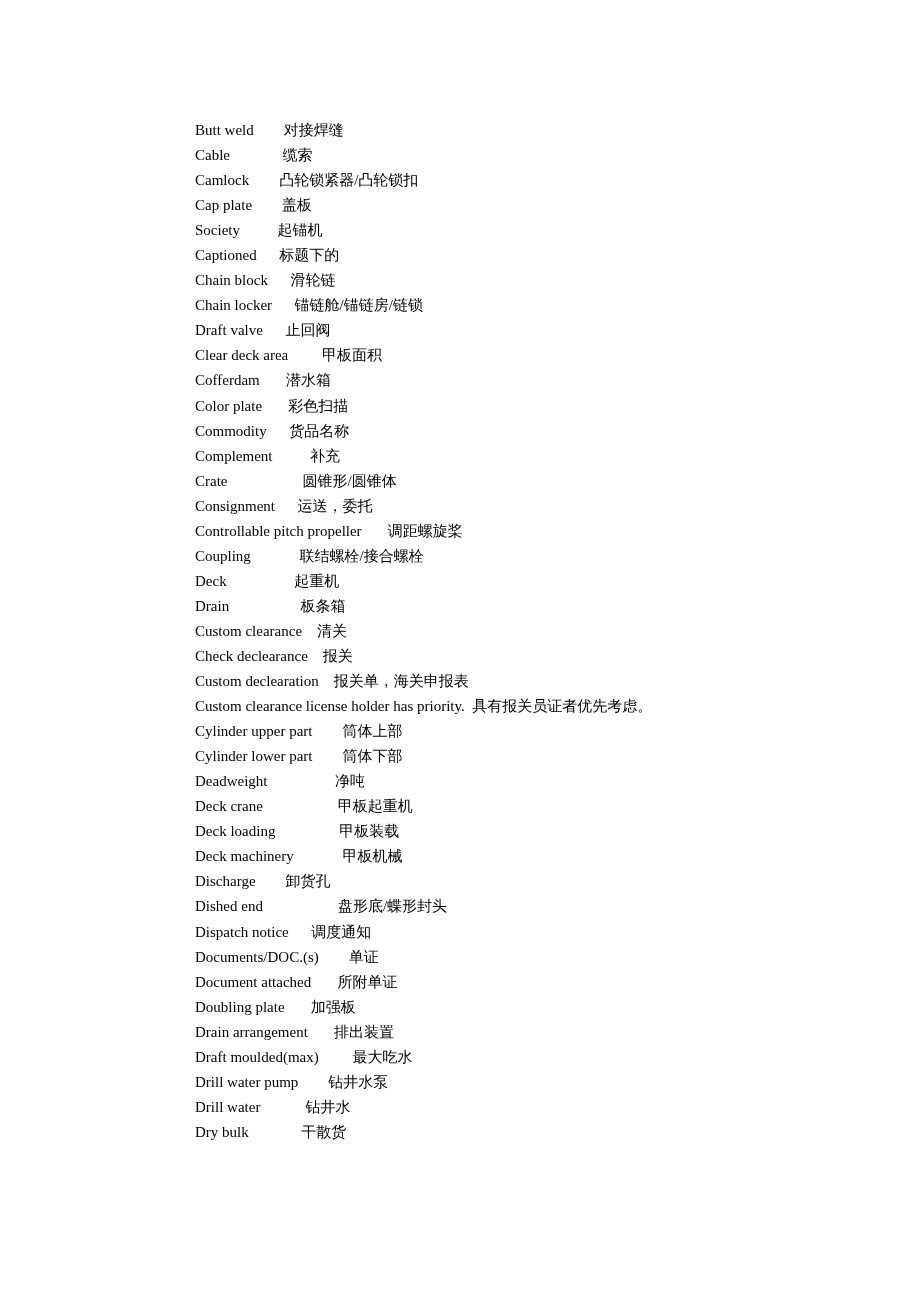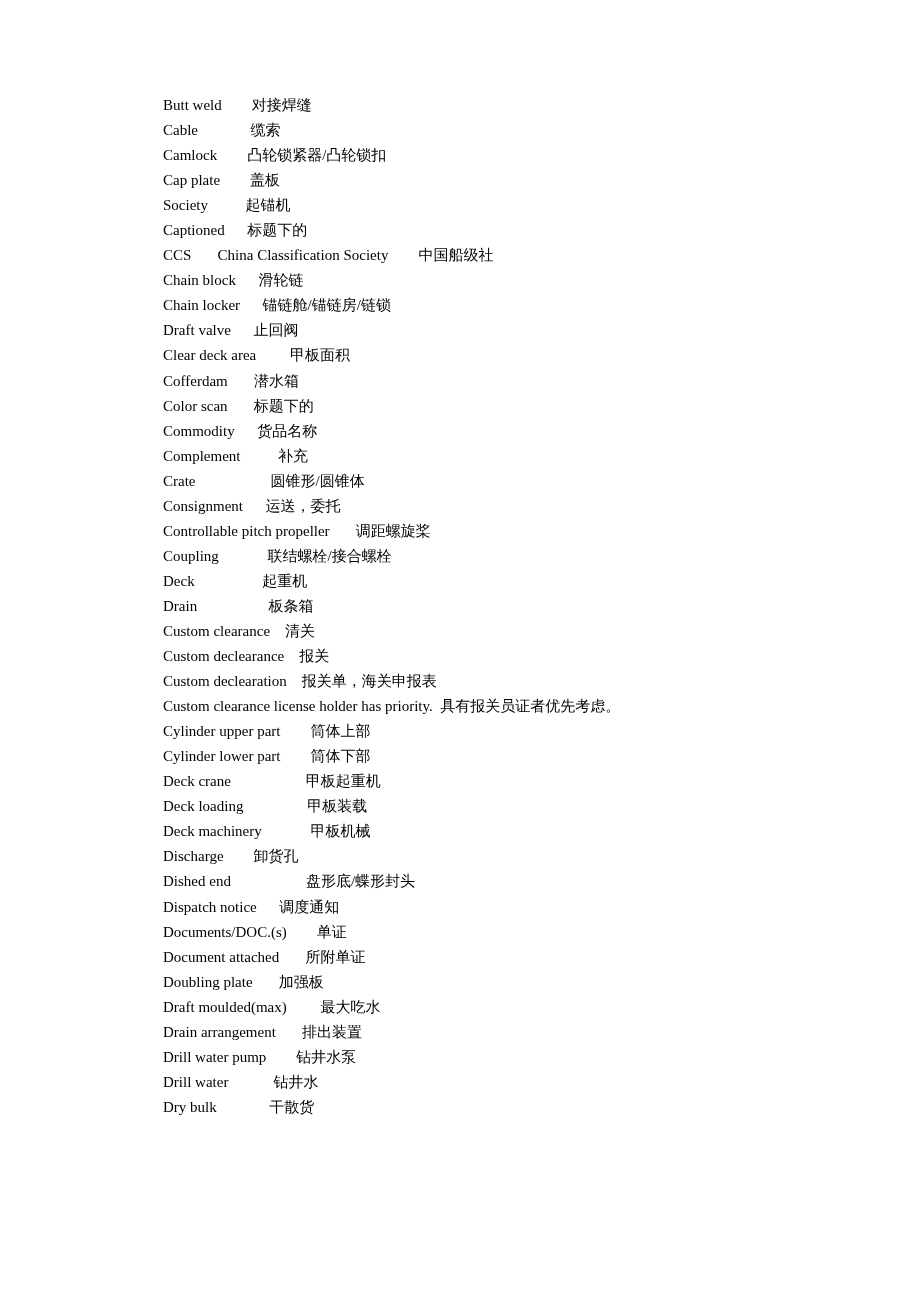--- a/index.html
+++ b/index.html
@@ -6,67 +6,68 @@
       margin: 0;
       padding: 0;
       background: #ffffff;
       font-family: "Times New Roman", "SimSun", serif;
       font-size: 15px;
       color: #000000;
       width: 920px;
       min-height: 1302px;
     }
     .page {
-      padding: 93px 160px 60px 163px;
+      padding: 118px 160px 60px 163px;
       line-height: 1.67;
+      margin-left: 32px;
     }
     .entry {
       white-space: pre-wrap;
     }
   </style>
 </head>
 <body>
 
 <div class="page">
   <div id="entries-container">
       <div class="entry">Butt weld        对接焊缝</div>
       <div class="entry">Cable              缆索</div>
       <div class="entry">Camlock        凸轮锁紧器/凸轮锁扣</div>
       <div class="entry">Cap plate        盖板</div>
       <div class="entry">Society          起锚机</div>
       <div class="entry">Captioned      标题下的</div>
-      <div class="entry">CCS       China Classification Society        中国船级社</div>
       <div class="entry">Chain block      滑轮链</div>
       <div class="entry">Chain locker      锚链舱/锚链房/链锁</div>
       <div class="entry">Draft valve      止回阀</div>
       <div class="entry">Clear deck area         甲板面积</div>
       <div class="entry">Cofferdam       潜水箱</div>
-      <div class="entry">Color scan       标题下的</div>
+      <div class="entry">Color plate       彩色扫描</div>
       <div class="entry">Commodity      货品名称</div>
       <div class="entry">Complement          补充</div>
       <div class="entry">Crate                    圆锥形/圆锥体</div>
       <div class="entry">Consignment      运送，委托</div>
       <div class="entry">Controllable pitch propeller       调距螺旋桨</div>
       <div class="entry">Coupling             联结螺栓/接合螺栓</div>
       <div class="entry">Deck                  起重机</div>
       <div class="entry">Drain                   板条箱</div>
       <div class="entry">Custom clearance    清关</div>
-      <div class="entry">Custom declearance    报关</div>
+      <div class="entry">Check declearance    报关</div>
       <div class="entry">Custom declearation    报关单，海关申报表</div>
       <div class="entry">Custom clearance license holder has priority.  具有报关员证者优先考虑。</div>
       <div class="entry">Cylinder upper part        筒体上部</div>
       <div class="entry">Cylinder lower part        筒体下部</div>
+      <div class="entry">Deadweight                  净吨</div>
       <div class="entry">Deck crane                    甲板起重机</div>
       <div class="entry">Deck loading                 甲板装载</div>
       <div class="entry">Deck machinery             甲板机械</div>
       <div class="entry">Discharge        卸货孔</div>
       <div class="entry">Dished end                    盘形底/蝶形封头</div>
       <div class="entry">Dispatch notice      调度通知</div>
       <div class="entry">Documents/DOC.(s)        单证</div>
       <div class="entry">Document attached       所附单证</div>
       <div class="entry">Doubling plate       加强板</div>
+      <div class="entry">Drain arrangement       排出装置</div>
       <div class="entry">Draft moulded(max)         最大吃水</div>
-      <div class="entry">Drain arrangement       排出装置</div>
       <div class="entry">Drill water pump        钻井水泵</div>
       <div class="entry">Drill water            钻井水</div>
       <div class="entry">Dry bulk              干散货</div>
     </div>
 </div>
 
 </body></html>

